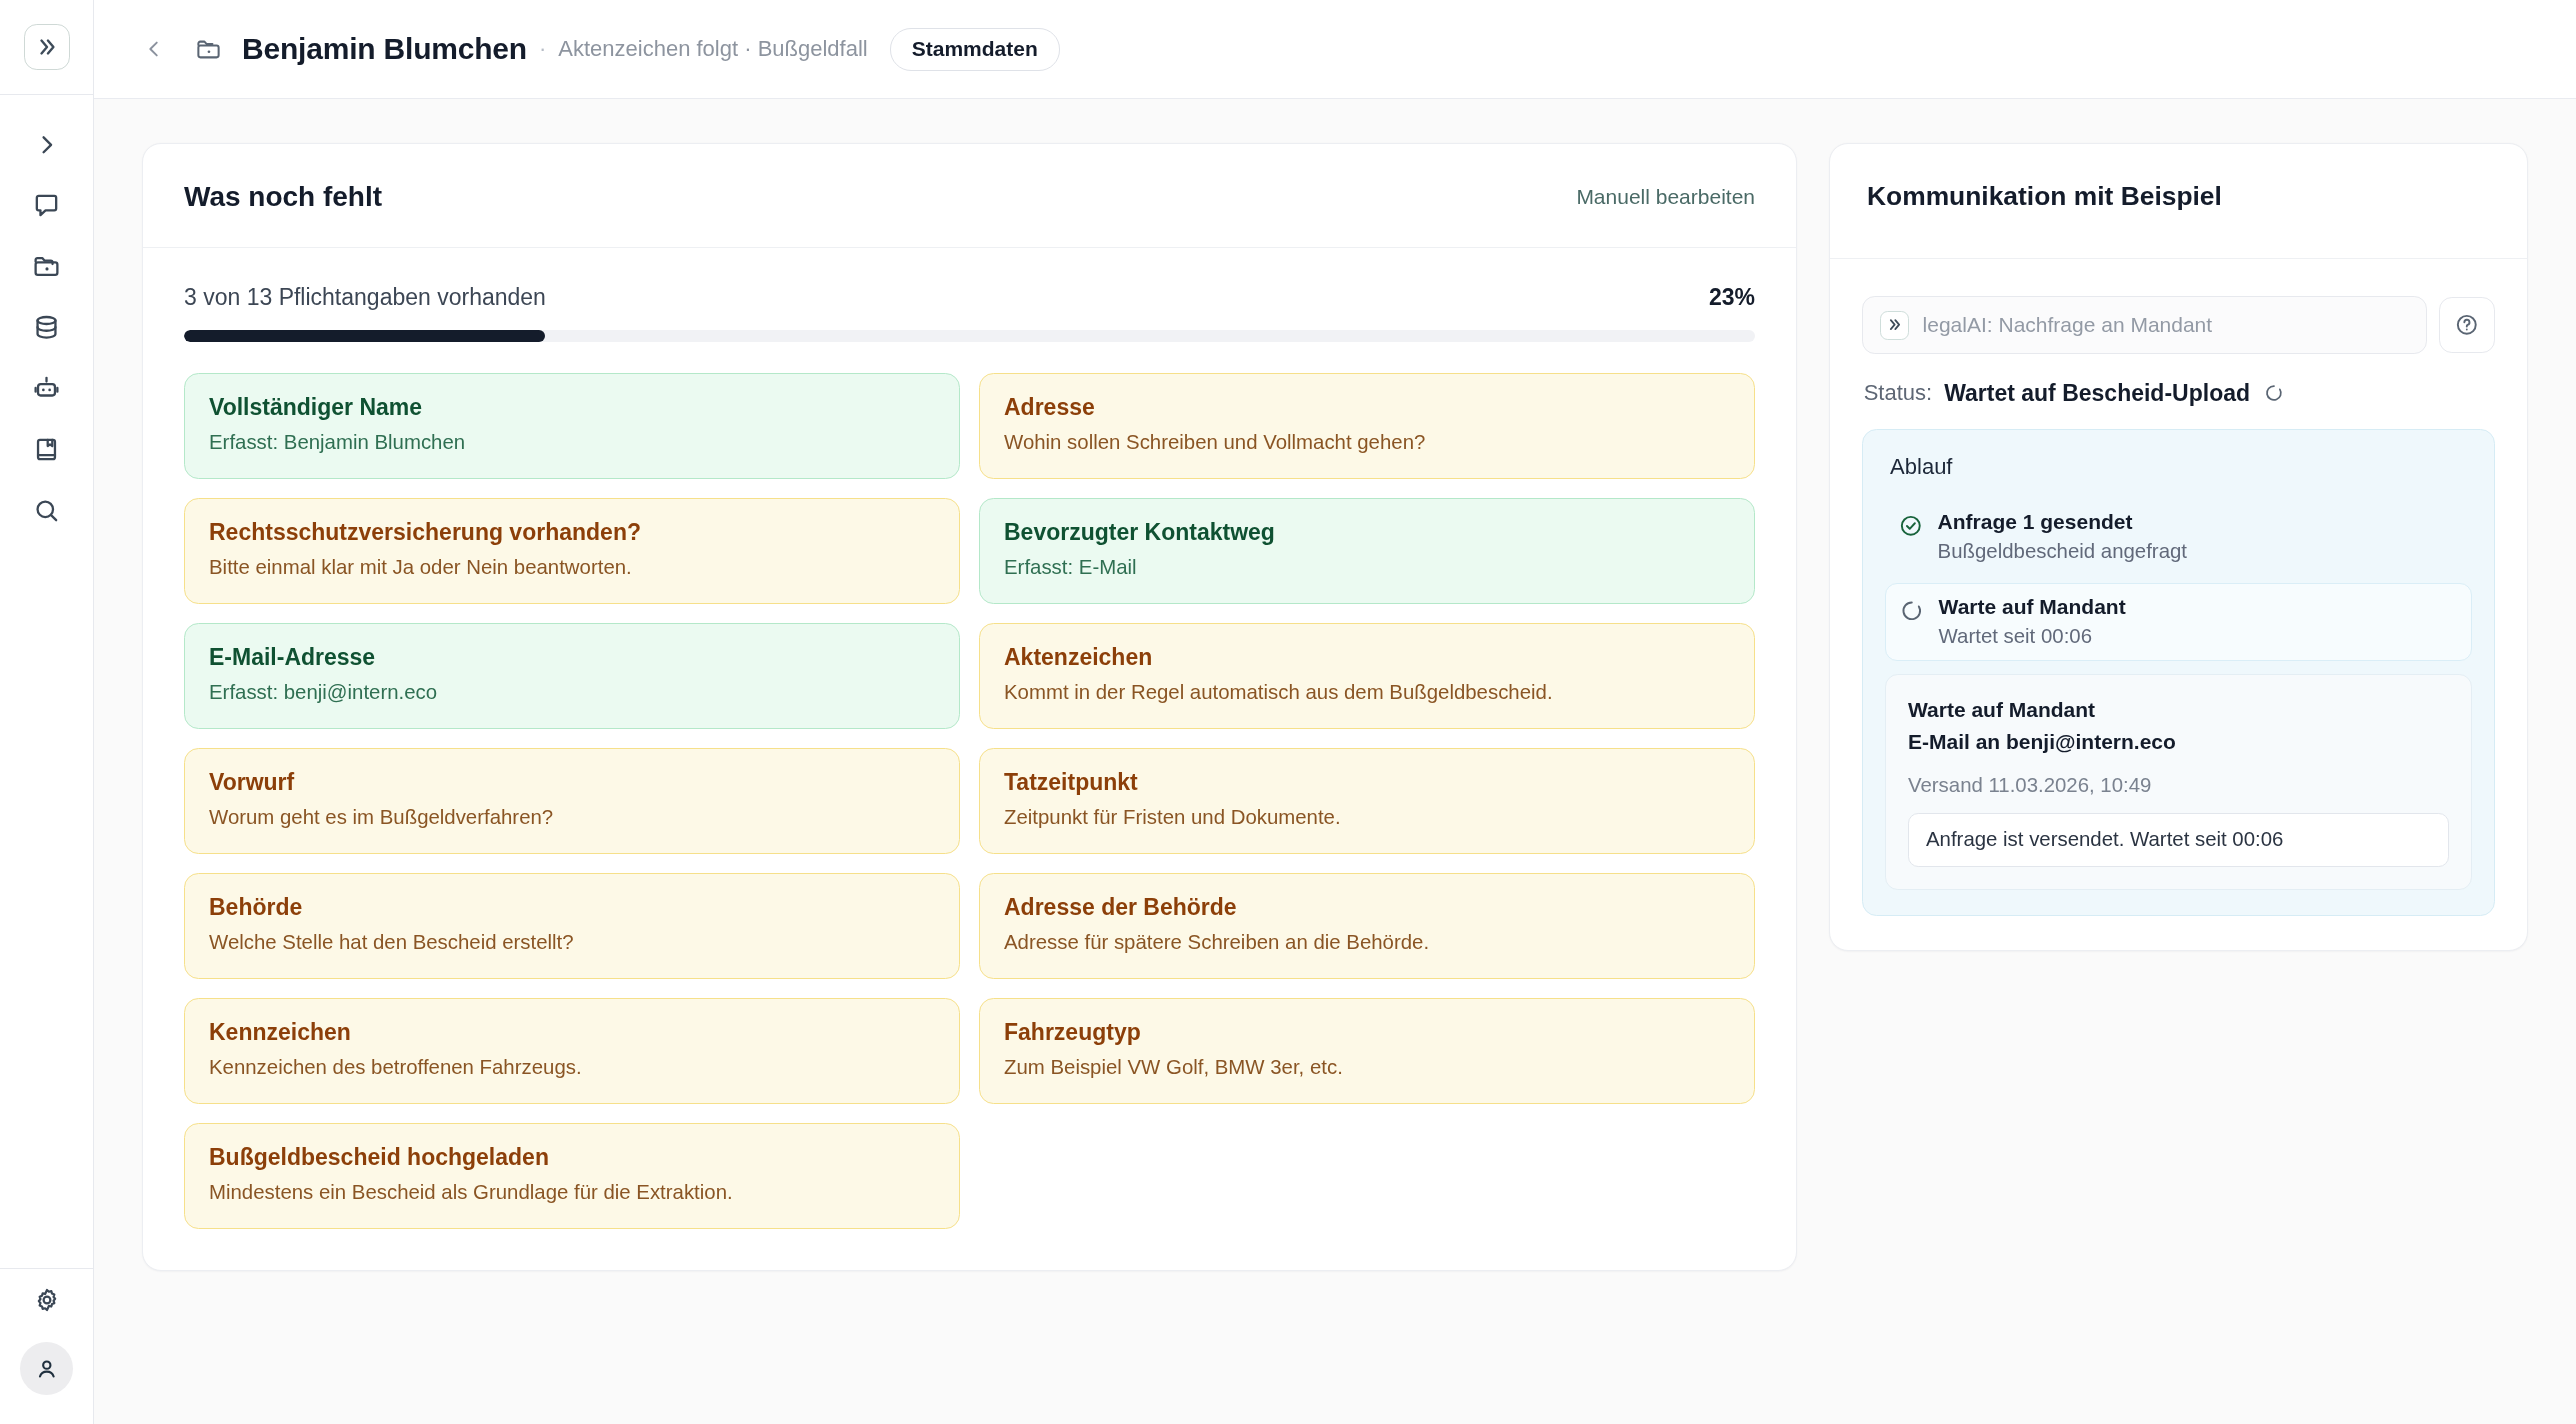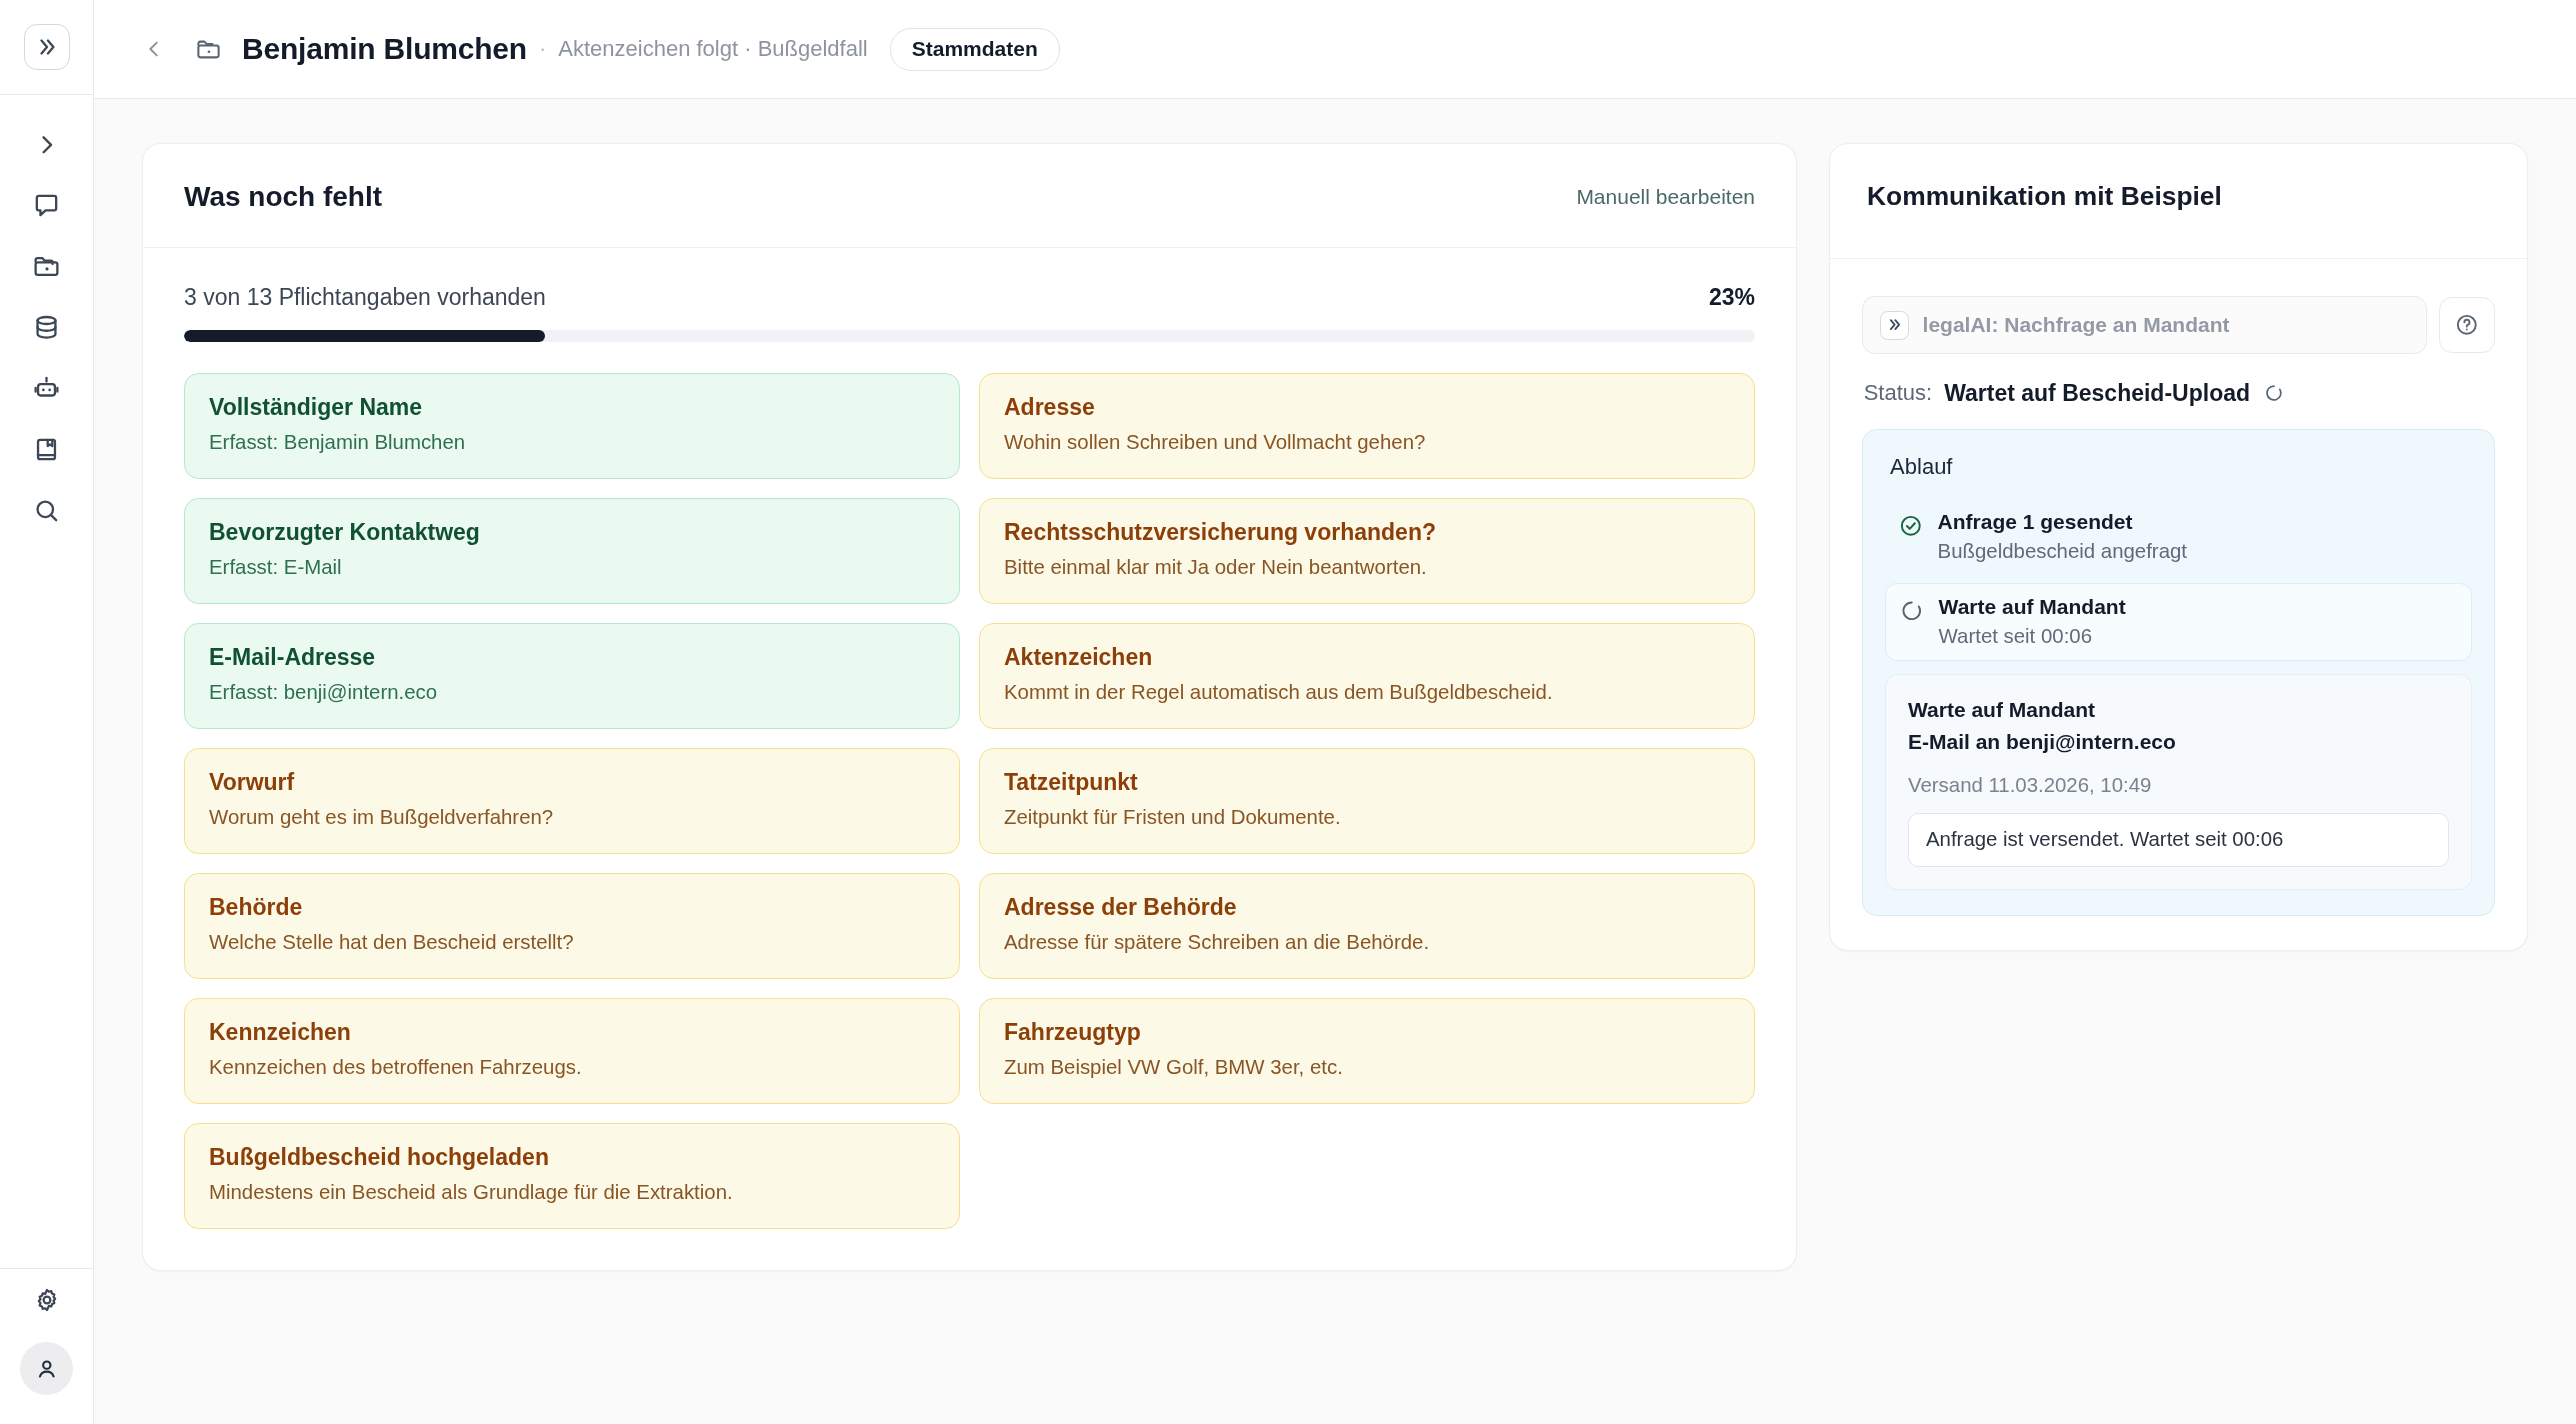--- a/index.html
+++ b/index.html
@@ -287,21 +287,20 @@
     color: #141c2b;
   }
   .panel-right-body {
     padding: 37px 32px 34px 32px;
   }
   .composer-row {
     display: flex;
     align-items: center;
     gap: 12px;
     margin-bottom: 25.6px;
-    font-weight: bold;
   }
   .composer {
     flex: 1 1 auto;
     height: 58px;
     border: 0.9px solid #e7e9ee;
     border-radius: 12.8px;
     background: #fbfbfc;
     display: flex;
     align-items: center;
     padding: 0 17px;
@@ -602,27 +601,27 @@
 
           <div class="req-grid" id="req-grid">
               <div class="req done">
                 <div class="req-title">Vollständiger Name</div>
                 <div class="req-sub">Erfasst: Benjamin Blumchen</div>
               </div>
               <div class="req todo">
                 <div class="req-title">Adresse</div>
                 <div class="req-sub">Wohin sollen Schreiben und Vollmacht gehen?</div>
               </div>
+              <div class="req todo">
+                <div class="req-title">Rechtsschutzversicherung vorhanden?</div>
+                <div class="req-sub">Bitte einmal klar mit Ja oder Nein beantworten.</div>
+              </div>
               <div class="req done">
                 <div class="req-title">Bevorzugter Kontaktweg</div>
                 <div class="req-sub">Erfasst: E-Mail</div>
-              </div>
-              <div class="req todo">
-                <div class="req-title">Rechtsschutzversicherung vorhanden?</div>
-                <div class="req-sub">Bitte einmal klar mit Ja oder Nein beantworten.</div>
               </div>
               <div class="req done">
                 <div class="req-title">E-Mail-Adresse</div>
                 <div class="req-sub">Erfasst: benji@intern.eco</div>
               </div>
               <div class="req todo">
                 <div class="req-title">Aktenzeichen</div>
                 <div class="req-sub">Kommt in der Regel automatisch aus dem Bußgeldbescheid.</div>
               </div>
               <div class="req todo">

